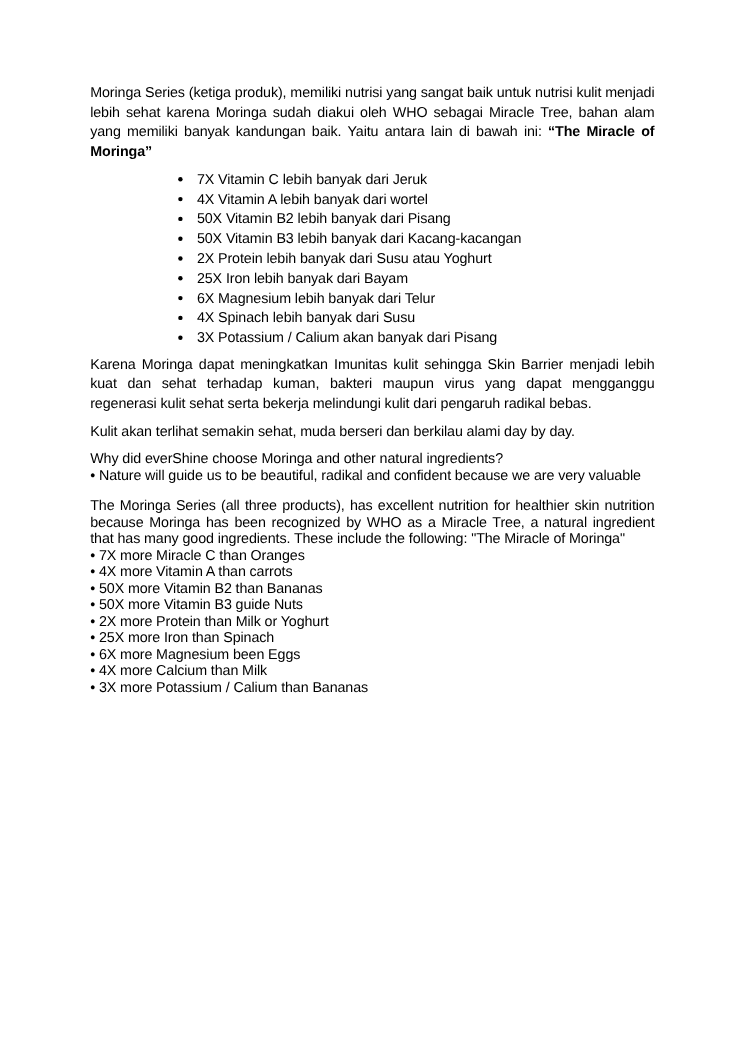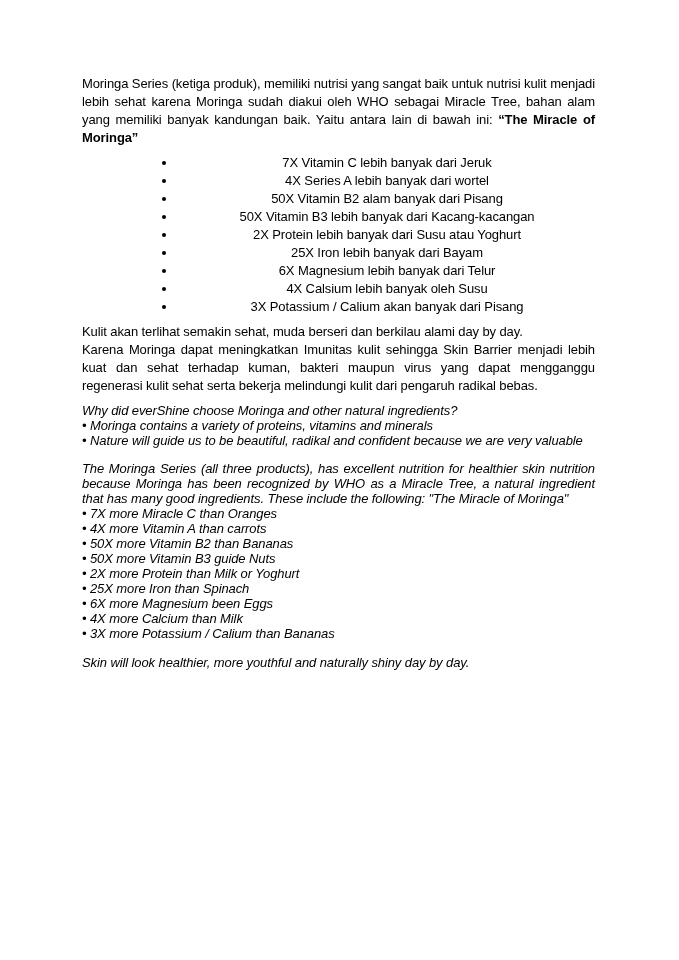--- a/index.html
+++ b/index.html
@@ -28,85 +28,81 @@
     letter-spacing: -0.1px;
   }
   .jc {
     text-align: justify;
   }
   
   ul.blist {
     margin: 7px 0 6px 0;
     padding: 0 0 0 95px;
     list-style: disc outside;
-    text-align: center;
   }
   ul.blist li {
     font-size: 13px;
     line-height: 18px;
     letter-spacing: -0.1px;
     padding-left: 2px;
   }
   .sp-top { margin-top: 7px; }
   
   .en {
-    font-style: italic;
     font-size: 13px;
     line-height: 15px;
     letter-spacing: -0.1px;
   }
   .why-block { margin-top: 8px; }
   .why-block div { line-height: 15px; }
   .en-para { margin-top: 13px; }
   .en-list div { line-height: 15px; }
   .final-block { margin-top: 14px; }
   .final-block .para { line-height: 15px; letter-spacing: -0.1px; }
 </style>
 </head>
 <body>
 
 <div class="page">
 
   <p class="para jc"><span>Moringa Series (ketiga produk), memiliki nutrisi yang sangat baik untuk nutrisi kulit menjadi lebih sehat karena Moringa sudah diakui oleh WHO sebagai Miracle Tree, bahan alam yang memiliki banyak kandungan baik. Yaitu antara lain di bawah ini: </span><strong>“The Miracle of Moringa”</strong></p>
 
   <ul class="blist">
       <li>7X Vitamin C lebih banyak dari Jeruk</li>
-      <li>4X Series A lebih banyak dari wortel</li>
-      <li>50X Vitamin B2 alam banyak dari Pisang</li>
+      <li>4X Vitamin A lebih banyak dari wortel</li>
+      <li>50X Vitamin B2 lebih banyak dari Pisang</li>
       <li>50X Vitamin B3 lebih banyak dari Kacang-kacangan</li>
       <li>2X Protein lebih banyak dari Susu atau Yoghurt</li>
       <li>25X Iron lebih banyak dari Bayam</li>
       <li>6X Magnesium lebih banyak dari Telur</li>
-      <li>4X Calsium lebih banyak oleh Susu</li>
+      <li>4X Spinach lebih banyak dari Susu</li>
       <li>3X Potassium / Calium akan banyak dari Pisang</li>
     </ul>
 
+  <p class="para jc">Karena Moringa dapat meningkatkan Imunitas kulit sehingga Skin Barrier menjadi lebih kuat dan sehat terhadap kuman, bakteri maupun virus yang dapat mengganggu regenerasi kulit sehat serta bekerja melindungi kulit dari pengaruh radikal bebas.</p>
+
   <p class="para sp-top">Kulit akan terlihat semakin sehat, muda berseri dan berkilau alami day by day.</p>
-
-  <p class="para jc">Karena Moringa dapat meningkatkan Imunitas kulit sehingga Skin Barrier menjadi lebih kuat dan sehat terhadap kuman, bakteri maupun virus yang dapat mengganggu regenerasi kulit sehat serta bekerja melindungi kulit dari pengaruh radikal bebas.</p>
 
   <div class="en why-block">
     <div>Why did everShine choose Moringa and other natural ingredients?</div>
     <div class="en-list">
-        <div>• Moringa contains a variety of proteins, vitamins and minerals</div>
         <div>• Nature will guide us to be beautiful, radikal and confident because we are very valuable</div>
       </div>
   </div>
 
   <p class="para jc en en-para">The Moringa Series (all three products), has excellent nutrition for healthier skin nutrition because Moringa has been recognized by WHO as a Miracle Tree, a natural ingredient that has many good ingredients. These include the following: "The Miracle of Moringa"</p>
 
   <div class="en en-list">
       <div>• 7X more Miracle C than Oranges</div>
       <div>• 4X more Vitamin A than carrots</div>
       <div>• 50X more Vitamin B2 than Bananas</div>
       <div>• 50X more Vitamin B3 guide Nuts</div>
       <div>• 2X more Protein than Milk or Yoghurt</div>
       <div>• 25X more Iron than Spinach</div>
       <div>• 6X more Magnesium been Eggs</div>
       <div>• 4X more Calcium than Milk</div>
       <div>• 3X more Potassium / Calium than Bananas</div>
     </div>
 
   <div class="en final-block">
-    <p class="para">Skin will look healthier, more youthful and naturally shiny day by day.</p>
   </div>
 
 </div>
 
 </body></html>

